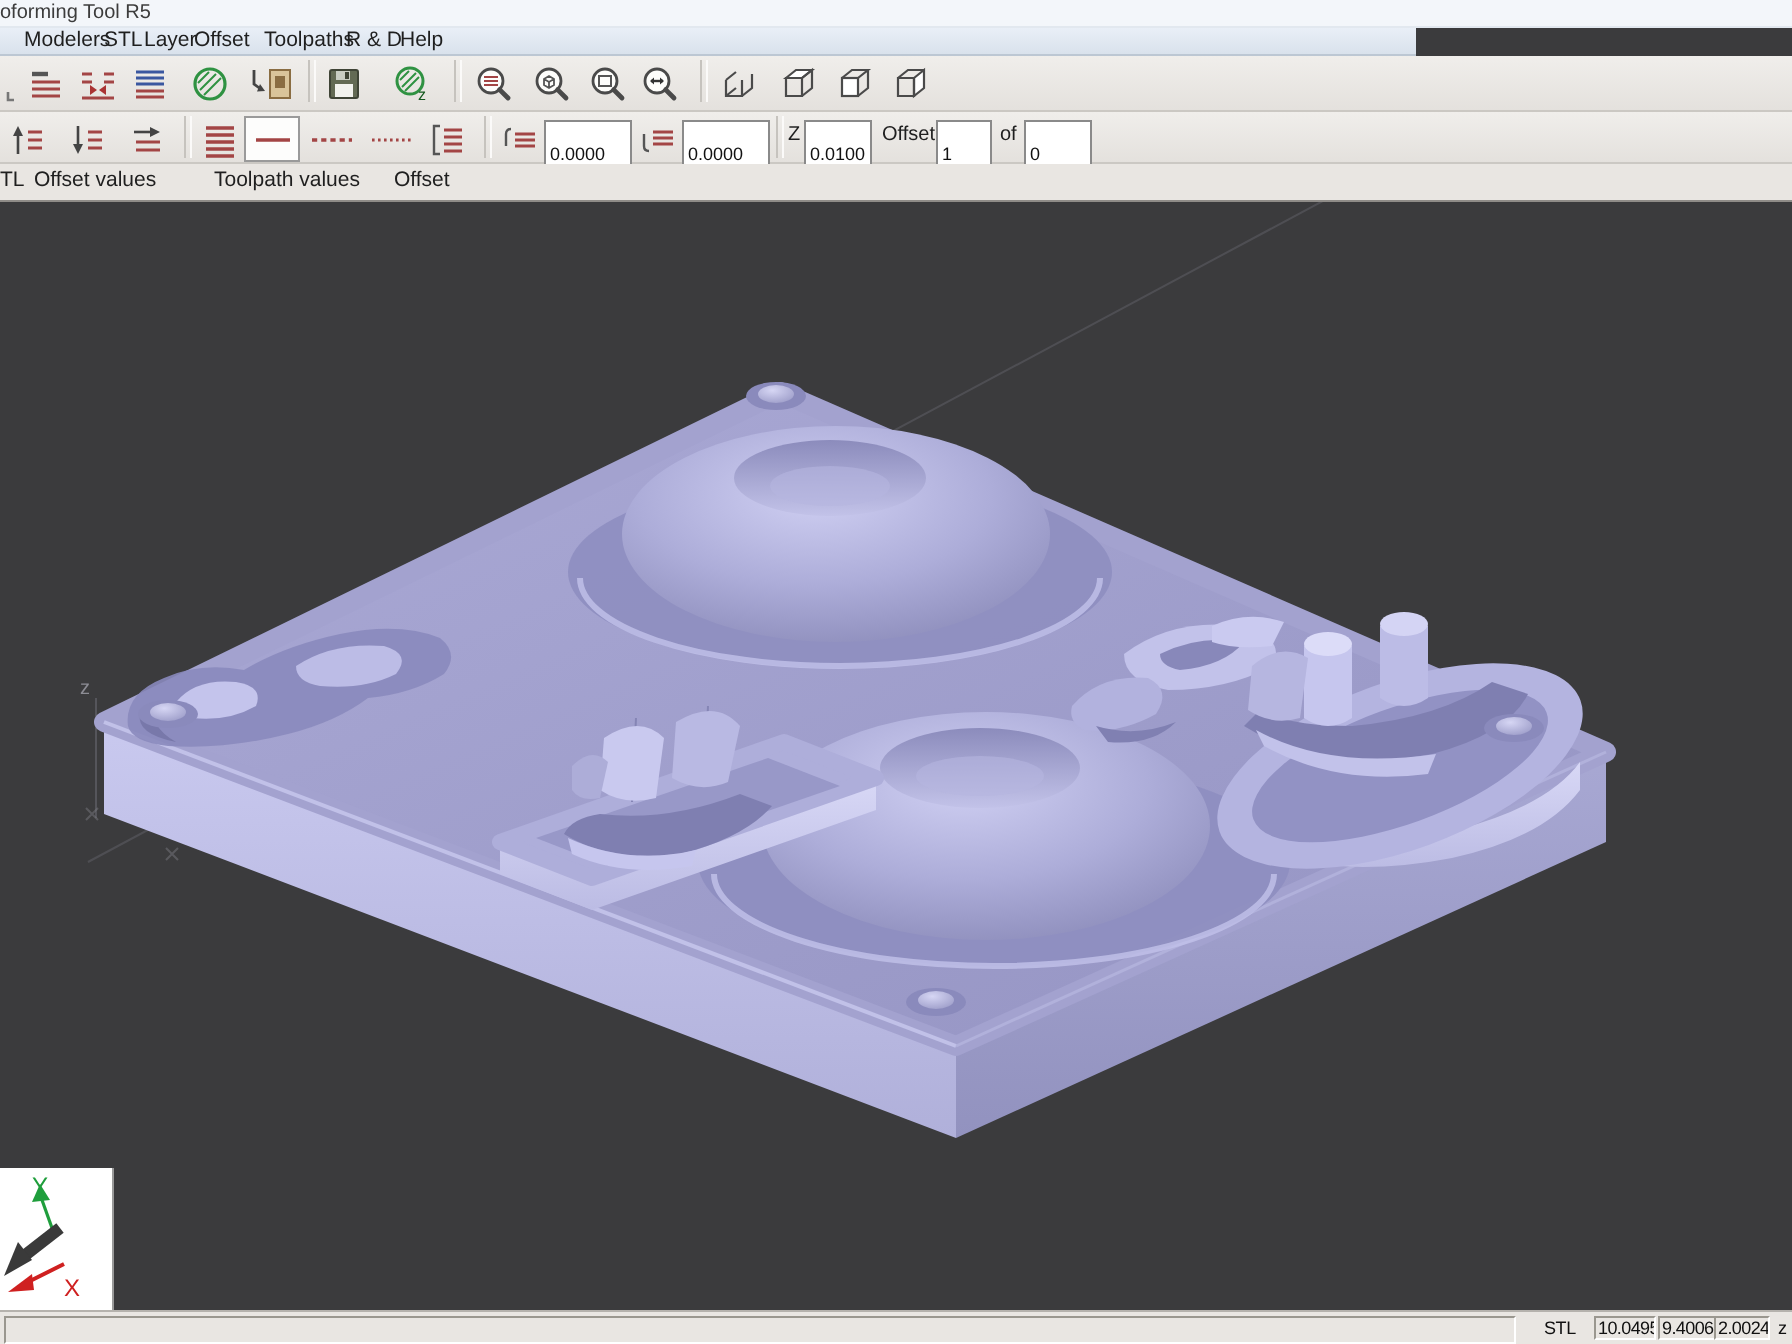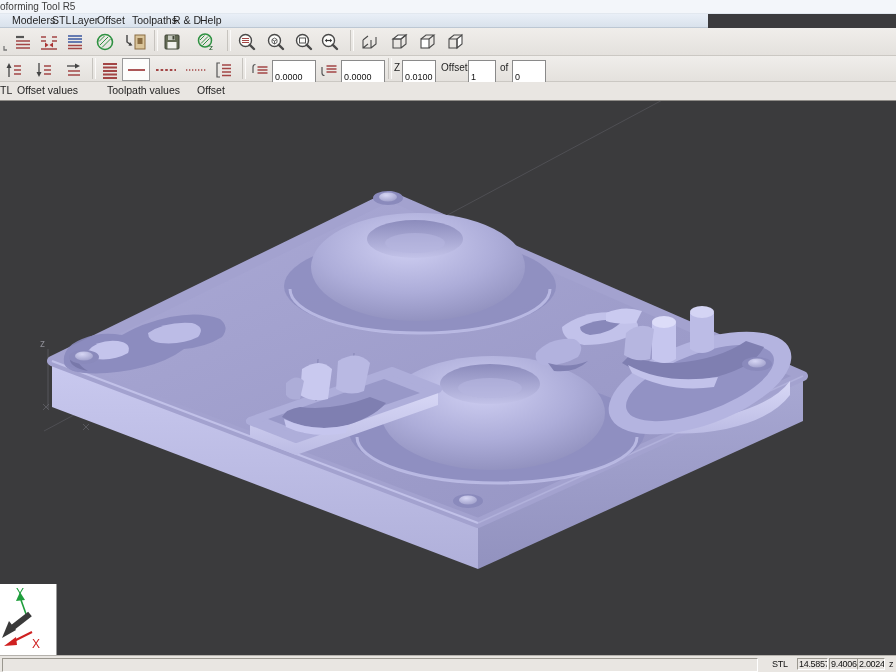--- a/index.html
+++ b/index.html
@@ -446,19 +446,19 @@
         <line x1="32" y1="48" x2="12" y2="58" stroke="#cf2020" stroke-width="2"></line>
         <polygon points="4,62 16,53 17,61" fill="#cf2020"></polygon>
         <text x="32" y="64" font-size="12" fill="#cf2020" font-family="Liberation Sans">X</text>
       </svg>
     </div>
   </div>
 
   <div class="statusbar">
     <div class="panel"></div>
     <span class="stext" style="left:772px">STL</span>
-    <div class="scell" style="left:797px;width:31px">14.5857</div>
+    <div class="scell" style="left:797px;width:31px">10.0495</div>
     <div class="scell" style="left:829px;width:47px">9.4006</div>
     <div class="scell" style="left:857px;width:28px">2.0024</div>
     <span class="stext" style="left:889px">z</span>
   </div>
 
 </div>
 
 </body></html>

